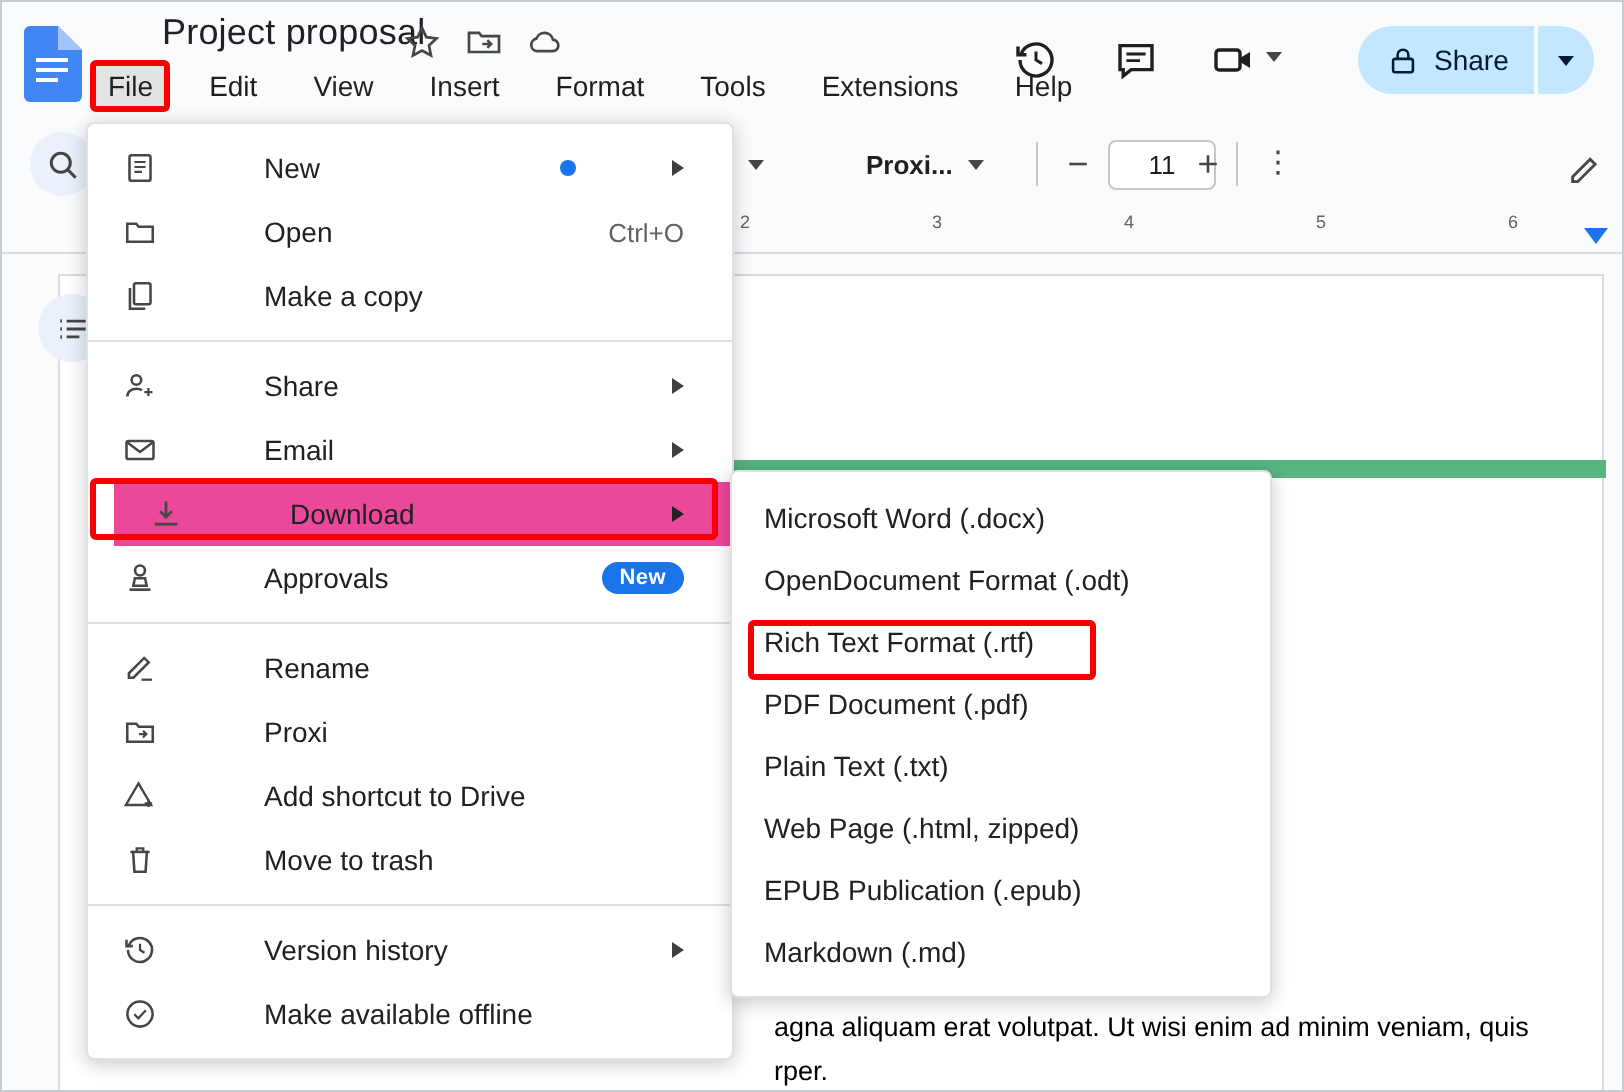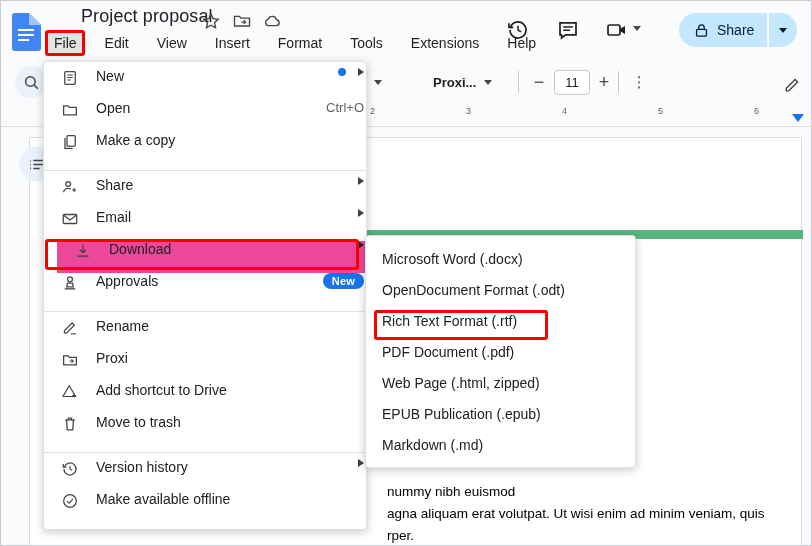--- a/index.html
+++ b/index.html
@@ -139,21 +139,21 @@
   #sep-2 { left: 617px; }
   .tb-minus, .tb-plus {
     position: absolute; top: 14px;
     font-size: 18px; color: #444746;
     width: 18px; text-align: center; line-height: 18px;
   }
   .tb-minus { left: 529px; }
   .tb-plus  { left: 594px; }
   .fontsize-box {
     position: absolute; left: 553px; top: 11px;
-    width: 36px; height: 25px;
+    width: 54px; height: 25px;
     border: 1px solid #c7c7c7;
     border-radius: 4px;
     background: #fff;
     font-size: 13px; color: #1f1f1f;
     display: flex; align-items: center; justify-content: center;
   }
   .tb-more {
     position: absolute; left: 629px; top: 14px;
     width: 18px; color: #444746;
     text-align: center; font-size: 15px; line-height: 17px;
@@ -226,25 +226,26 @@
     width: 324px;
     background: #ffffff;
     border: 1px solid #e0e0e0;
     border-radius: 4px;
     box-shadow: 0 2px 10px rgba(0,0,0,0.22);
     padding: 6px 0 6px 0;
     z-index: 20;
   }
   .mrow {
     position: relative;
-    display: flex; align-items: flex-start;
+    display: flex; align-items: center;
     height: 32px;
-    padding: 0 2px 0 16px;
+    padding: 0 24px 0 16px;
     font-size: 14px; color: #202124;
     white-space: nowrap;
+    gap: 36px;
   }
   .mrow.hl { background: #ec4899; margin-left: 13px; }
   .mrow .mi {
     width: 20px; height: 20px;
     margin-right: 16px;
     color: #444746;
     flex: 0 0 20px;
     display: flex; align-items: center; justify-content: center;
   }
   .mrow .mlabel { flex: 1 1 auto; }
@@ -592,20 +593,21 @@
       </span>
       <span class="mlabel">Make available offline</span>
     </div>
   </div>
 
   <div class="sub-menu">
     <div class="srow">Microsoft Word (.docx)</div>
     <div class="srow">OpenDocument Format (.odt)</div>
     <div class="srow">Rich Text Format (.rtf)</div>
     <div class="srow">PDF Document (.pdf)</div>
+    <div class="srow">Plain Text (.txt)</div>
     <div class="srow">Web Page (.html, zipped)</div>
     <div class="srow">EPUB Publication (.epub)</div>
     <div class="srow">Markdown (.md)</div>
   </div>
 
   <div class="redbox" id="redbox-file"></div>
   <div class="redbox" id="redbox-download"></div>
   <div class="redbox" id="redbox-rtf"></div>
 
 </div>

